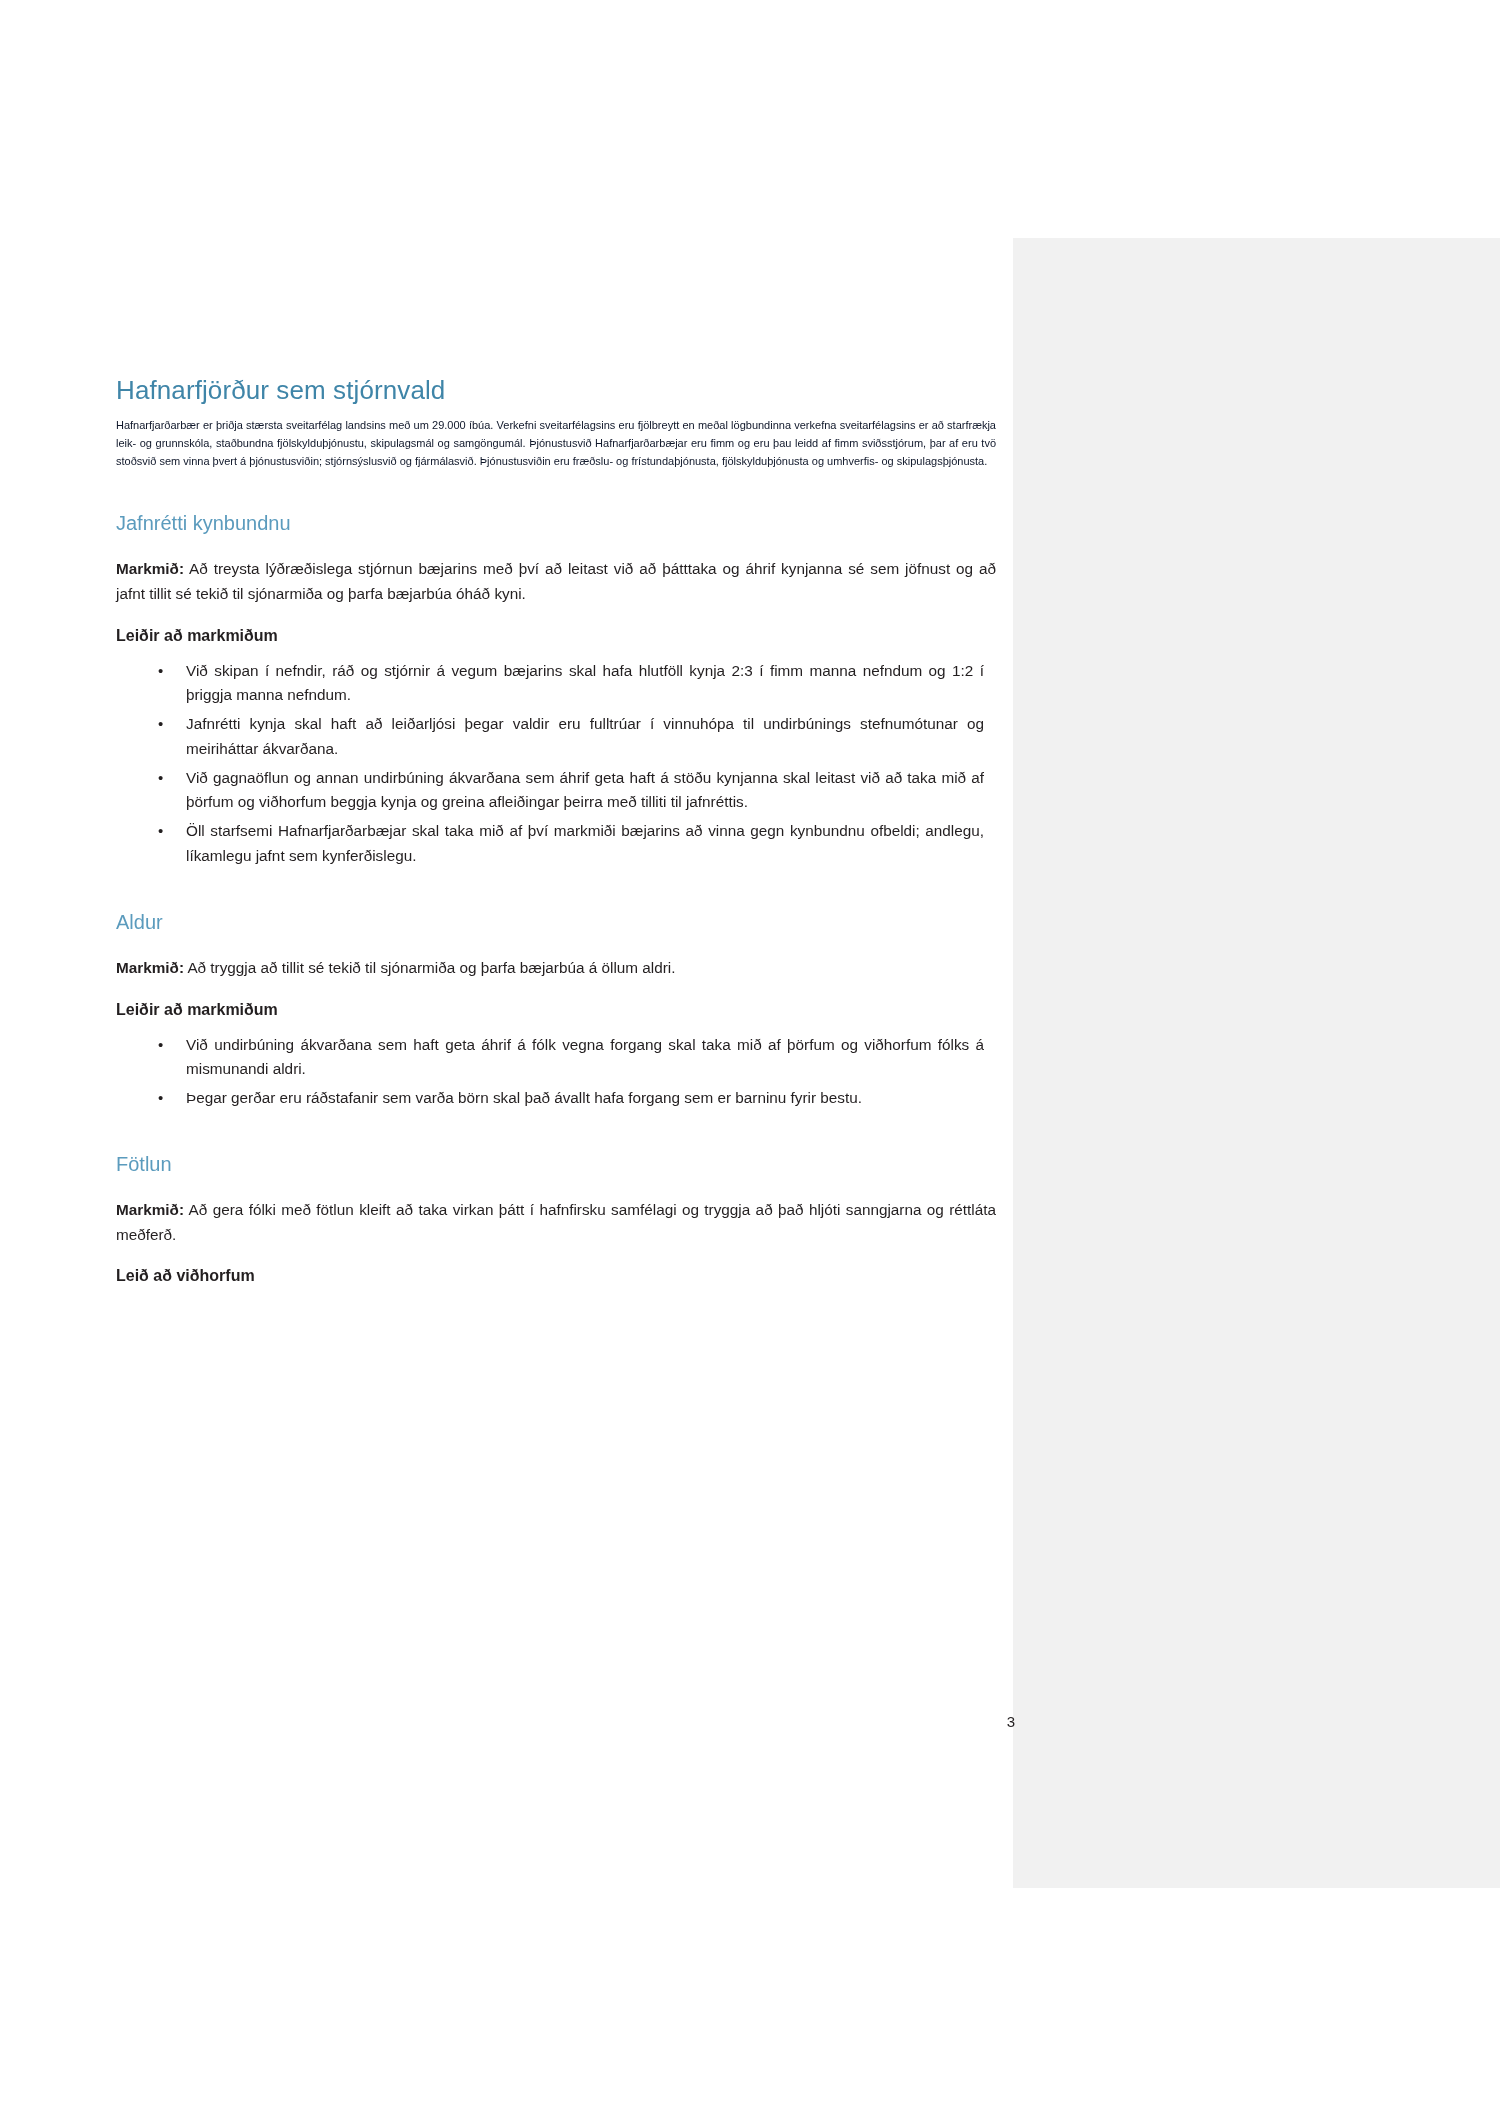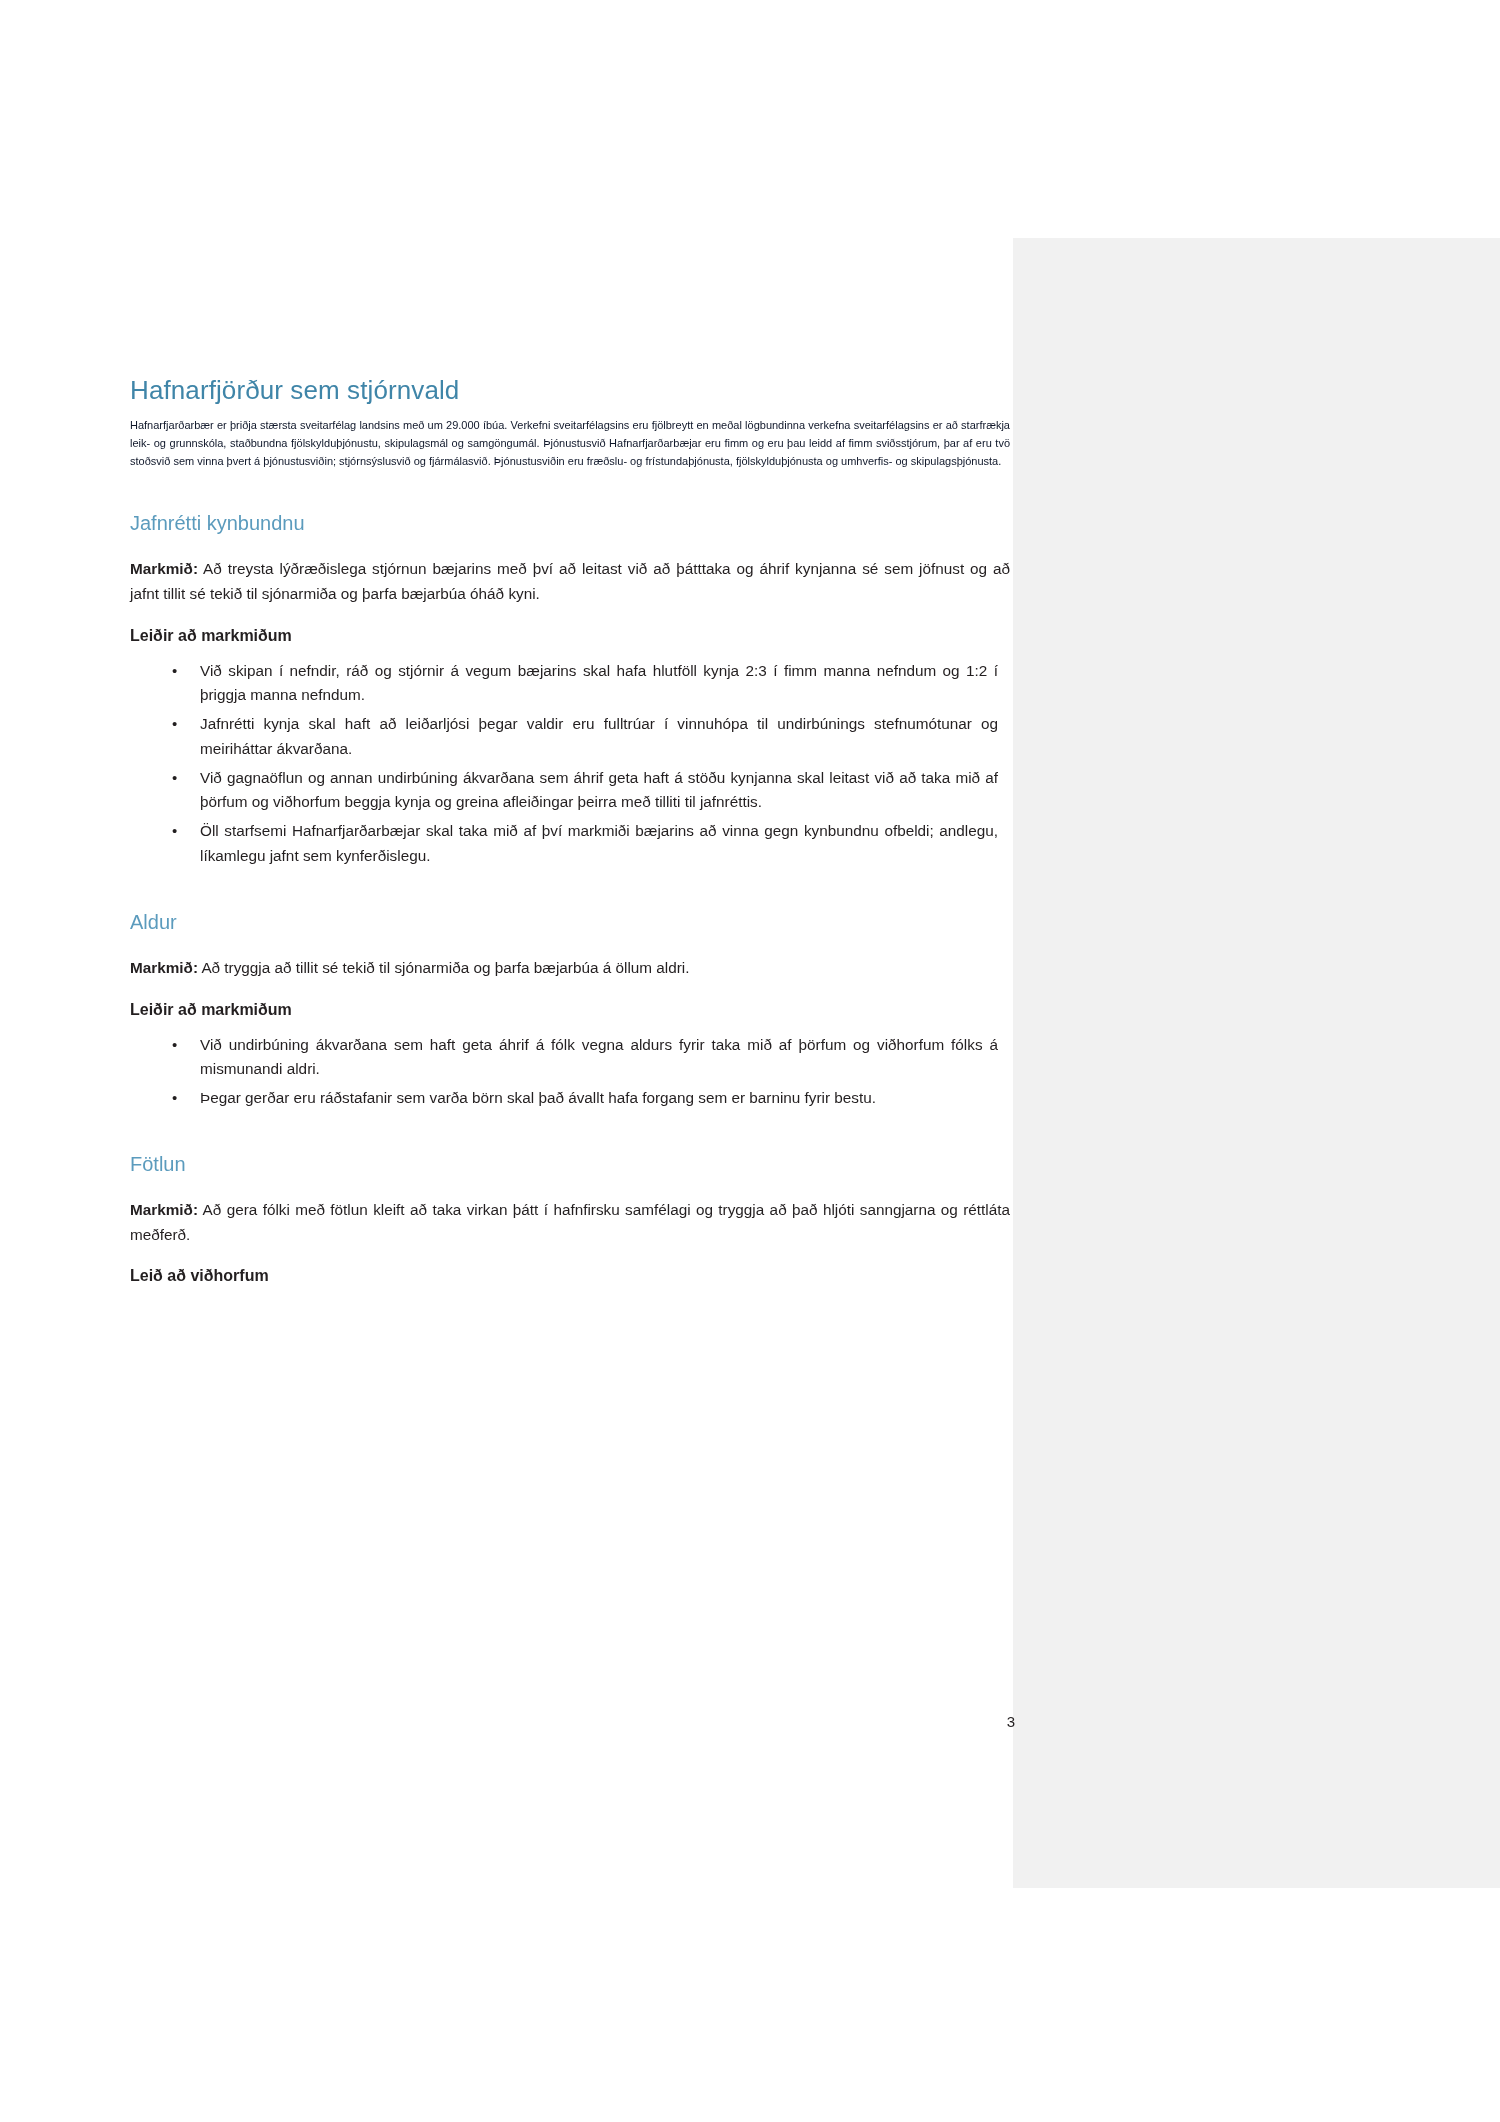--- a/index.html
+++ b/index.html
@@ -31,21 +31,21 @@
     left: 1013px;
     top: 238px;
     width: 487px;
     height: 1650px;
     background: #f1f1f1;
   }
 
   
   .content {
     position: absolute;
-    left: 130px;
+    left: 116px;
     top: 375px;
     width: 880px;
   }
 
   h1.doc-title {
     font-size: 26px;
     font-weight: 400;
     color: #3f85a8;
     margin: 0 0 10px 0;
     letter-spacing: 0.1px;
@@ -146,21 +146,21 @@
       <li>Öll starfsemi Hafnarfjarðarbæjar skal taka mið af því markmiði bæjarins að vinna gegn kynbundnu ofbeldi; andlegu, líkamlegu jafnt sem kynferðislegu.</li>
     </ul>
 
     <h2 class="section-title">Aldur</h2>
 
     <p class="goal"><span class="lead">Markmið:</span><span> Að tryggja að tillit sé tekið til sjónarmiða og þarfa bæjarbúa á öllum aldri.</span></p>
 
     <p class="ways-heading">Leiðir að markmiðum</p>
 
     <ul class="bullets">
-      <li>Við undirbúning ákvarðana sem haft geta áhrif á fólk vegna aldurs fyrir taka mið af þörfum og viðhorfum fólks á mismunandi aldri.</li>
+      <li>Við undirbúning ákvarðana sem haft geta áhrif á fólk vegna forgang skal taka mið af þörfum og viðhorfum fólks á mismunandi aldri.</li>
       <li>Þegar gerðar eru ráðstafanir sem varða börn skal það ávallt hafa forgang sem er barninu fyrir bestu.</li>
     </ul>
 
     <h2 class="section-title">Fötlun</h2>
 
     <p class="goal"><span class="lead">Markmið:</span><span> Að gera fólki með fötlun kleift að taka virkan þátt í hafnfirsku samfélagi og tryggja að það hljóti sanngjarna og réttláta meðferð.</span></p>
 
     <p class="ways-heading">Leið að viðhorfum</p>
 
 

